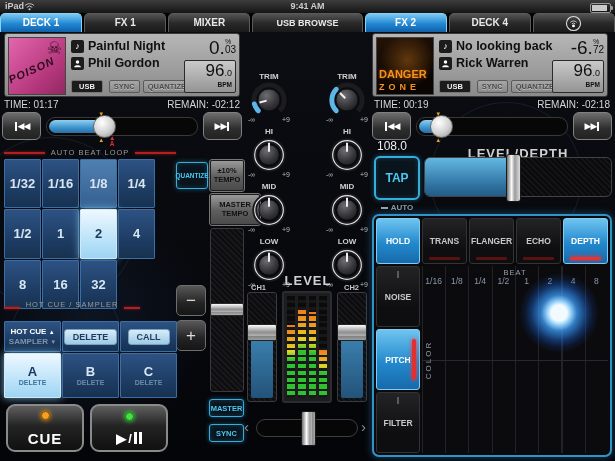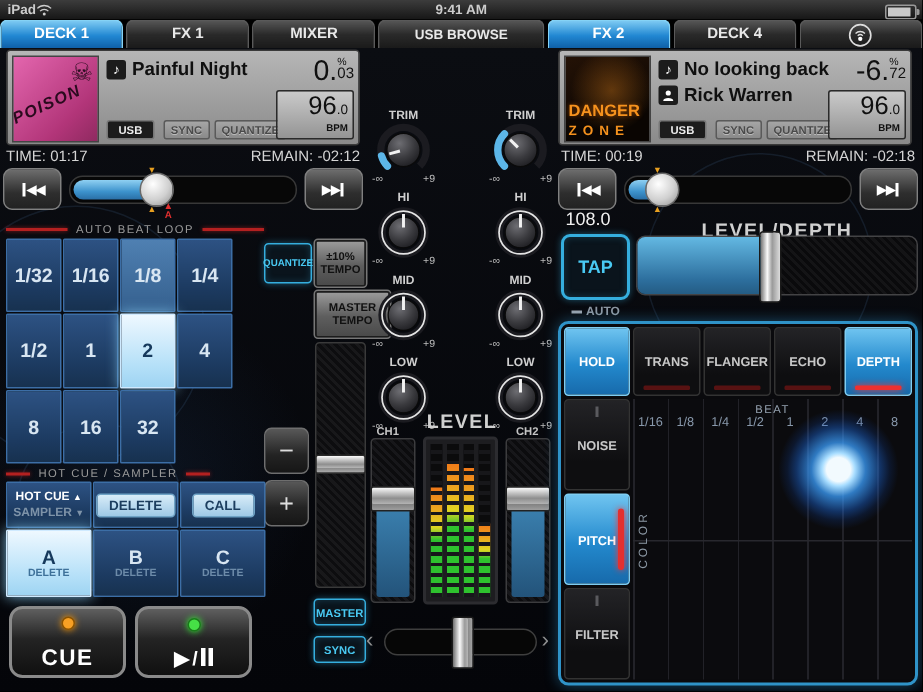--- a/index.html
+++ b/index.html
@@ -224,20 +224,29 @@
   <div class="deckinfo" style="left:4px;top:33px;">
     <div class="art poison">
       <span class="skull">☠</span>
       <span class="poison-txt">POISON</span>
     </div>
     <div class="meta">
       <div class="trow">
           <span class="micon">♪</span>
           <span>Painful Night</span>
         </div>
+      <div class="trow">
+          <span class="micon">
+            <svg width="9" height="9" viewBox="0 0 12 12">
+              <circle cx="6" cy="4" r="2.3" fill="#fff"></circle>
+              <path d="M1.5 11 C1.5 7.6 10.5 7.6 10.5 11 Z" fill="#fff"></path>
+            </svg>
+          </span>
+          <span>Phil Gordon</span>
+        </div>
       <div class="badges">
         <span class="usb-badge">USB</span>
         <span class="spacer"></span>
         <span class="gray-badge">SYNC</span>
         <span class="gray-badge">QUANTIZE</span>
       </div>
     </div>
     <div class="rightcol">
       <div class="tempo">
         <span class="t-int">0.</span>
@@ -304,21 +313,21 @@
   <div class="vslider" style="left:210px;top:228px;width:34px;height:164px;">
     <div class="hhandle" style="top:74px;"></div>
   </div>
 
   <div class="darkbtn" style="left:176px;top:285px;width:30px;height:31px;">−</div>
   <div class="darkbtn" style="left:176px;top:320px;width:30px;height:31px;">+</div>
 
   <div class="cyanbtn" style="left:209px;top:399px;width:35px;height:18px;font-size:7.5px;">MASTER</div>
   <div class="cyanbtn" style="left:209px;top:424px;width:35px;height:18px;font-size:7.5px;">SYNC</div>
 
-  <div class="sechead" style="left:4px;top:311px;width:136px;">
+  <div class="sechead" style="left:4px;top:300px;width:136px;align-items:flex-end;">
     <span class="rline"></span>
       <span class="stxt">HOT CUE / SAMPLER</span>
       <span class="rline"></span>
   </div>
 
   <div class="bgrid" style="left:4px;top:321px;width:173px;height:31px;grid-template-columns:repeat(3,1fr);">
     <div class="cell hc-toggle">
       <span class="hc-top"><span>HOT CUE</span> <span style="font-size:6px;">▲</span></span>
       <span class="hc-bot"><span>SAMPLER</span> <span style="font-size:6px;">▼</span></span>
     </div>

